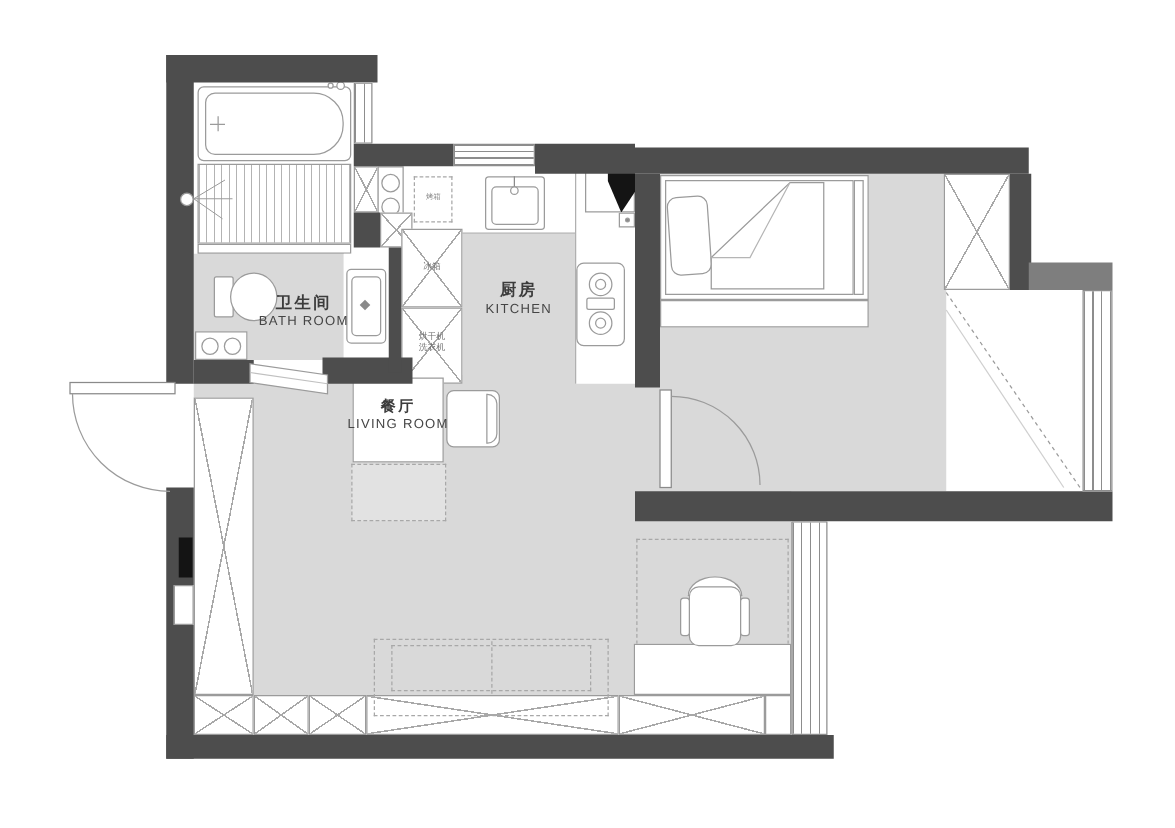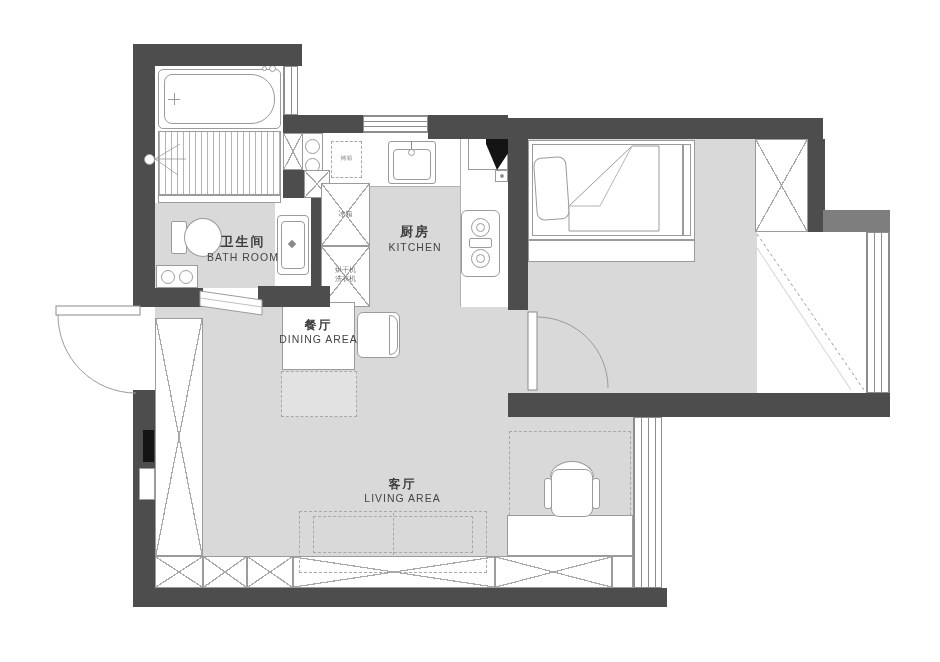--- a/index.html
+++ b/index.html
@@ -170,20 +170,16 @@
   <div class="roomlbl" style="left:370px;top:224px;width:90px;">
     <div class="zh">厨房</div>
     <div class="en">KITCHEN</div>
   </div>
   <div class="roomlbl" style="left:198px;top:234px;width:90px;">
     <div class="zh">卫生间</div>
     <div class="en">BATH  ROOM</div>
   </div>
   <div class="roomlbl" style="left:272px;top:318px;width:93px;">
     <div class="zh" style="font-size:12px;">餐厅</div>
-    <div class="en">DINING AREA</div>
-  </div>
-  <div class="roomlbl" style="left:355px;top:477px;width:95px;">
-    <div class="zh" style="font-size:12px;">客厅</div>
-    <div class="en">LIVING  AREA</div>
+    <div class="en">LIVING ROOM</div>
   </div>
 
 </div>
 
 </body></html>

